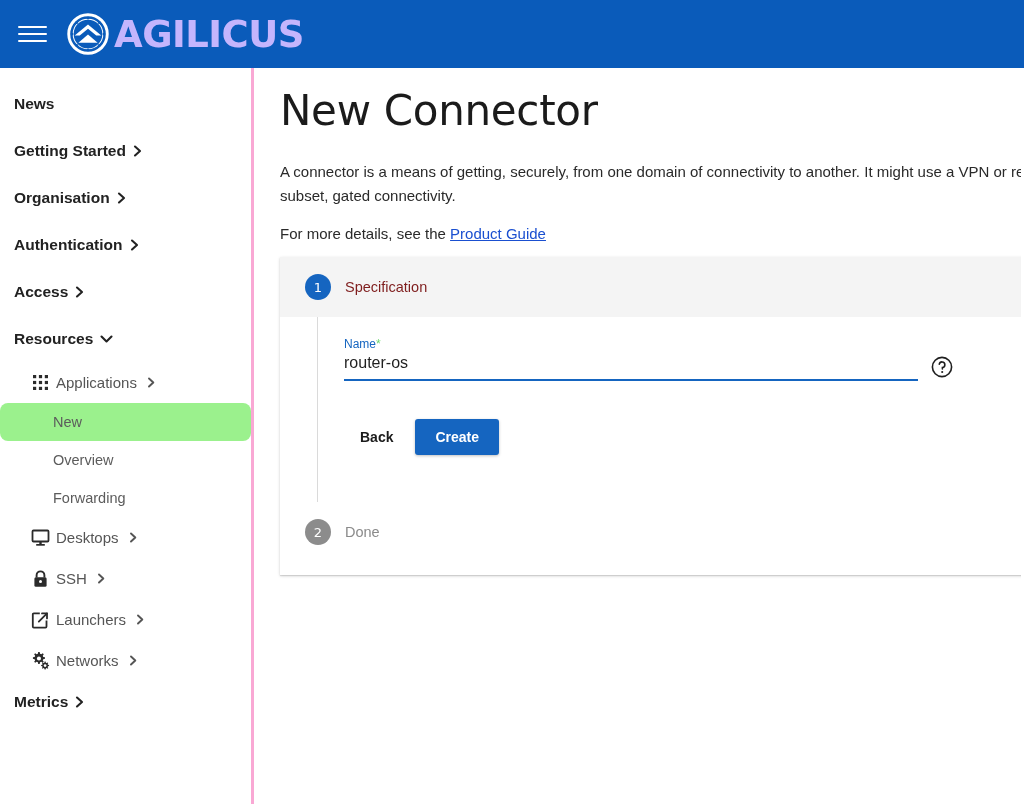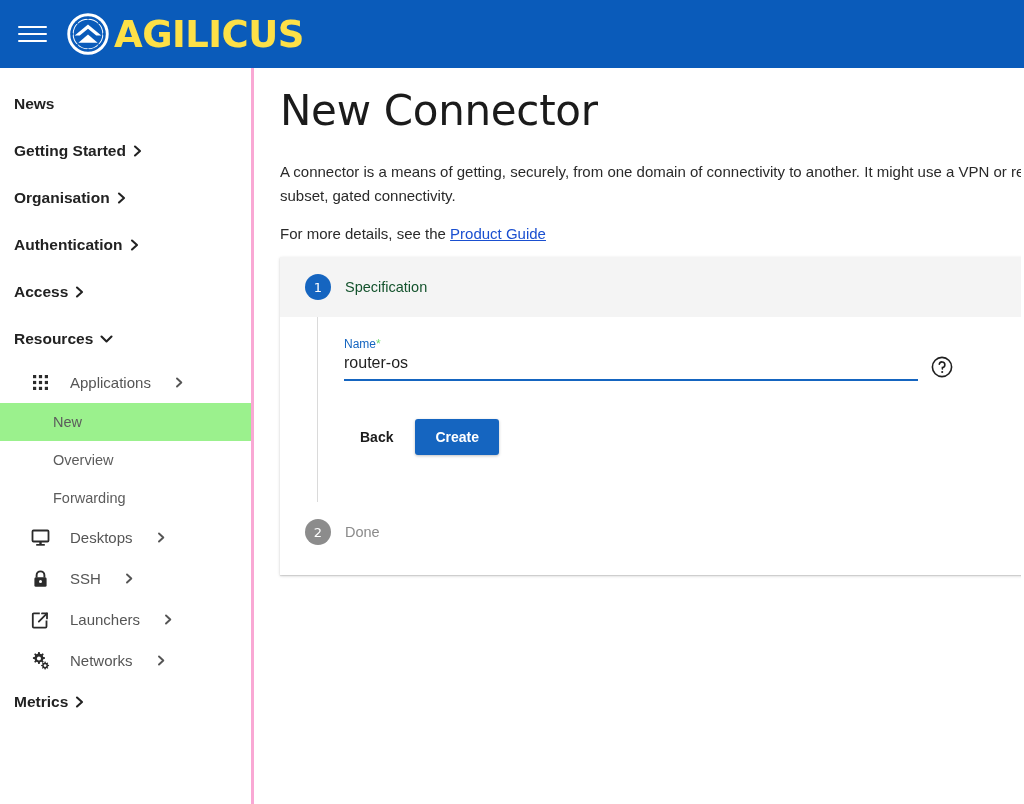--- a/index.html
+++ b/index.html
@@ -27,21 +27,21 @@
     cursor: pointer;
     margin-right: 18px;
   }
   .hamburger span {
     display: block; height: 2px; width: 29px; background: #ffffff;
     border-radius: 1px;
   }
   .brand { display: flex; align-items: center; gap: 4px; }
   .brand-mark { width: 44px; height: 44px; display: block; }
   .brand-text {
-    color: #fde047;
+    color: #c4b5fd;
     font-size: 37px;
     font-weight: 700;
     letter-spacing: -0.5px;
     line-height: 1;
     font-family: "DejaVu Sans", sans-serif;
   }
 
   
   .sidebar {
     position: absolute; top: 68px; left: 0;
@@ -69,21 +69,21 @@
     white-space: nowrap;
   }
   .nav-item .caret { margin-left: 7px; display: inline-flex; }
   .caret svg { display: block; }
 
   .sub-item {
     display: flex; align-items: center;
     height: 41px;
     padding-left: 30px;
     cursor: pointer;
-    gap: 20px;
+    gap: 6px;
   }
   .sub-item .icon {
     width: 20px; height: 20px;
     display: inline-flex; align-items: center; justify-content: center;
     flex: 0 0 20px;
     color: #333333;
   }
   .sub-item .label {
     font-size: 15px;
     color: #555555;
@@ -97,20 +97,21 @@
     padding-left: 53px;
     cursor: pointer;
   }
   .leaf-item .label {
     font-size: 14.5px;
     color: #5c5c5c;
     white-space: nowrap;
   }
   .leaf-item.selected {
     background: #9bf18d;
+    border-radius: 8px;
   }
 
   
   .main {
     position: absolute; top: 68px; left: 255px;
     width: 766px; height: 736px;
     background: #ffffff;
     overflow: hidden;
   }
   .page-title {
@@ -157,21 +158,21 @@
   }
   .step-circle {
     width: 26px; height: 26px; border-radius: 50%;
     display: flex; align-items: center; justify-content: center;
     color: #ffffff; font-size: 13px; font-weight: 400;
     flex: 0 0 26px;
     font-family: "DejaVu Sans", sans-serif;
   }
   .step-circle.active { background: #1565c0; }
   .step-circle.inactive { background: #8c8c8c; }
-  .step-label { font-size: 14.5px; color: #14532d; }
+  .step-label { font-size: 14.5px; color: #7f1d1d; }
   .step-label.inactive { color: #8a8a8a; }
 
   .step-body {
     position: relative;
     padding: 0 0 0 38px;
     min-height: 185px;
   }
   .step-body::before {
     content: "";
     position: absolute;

